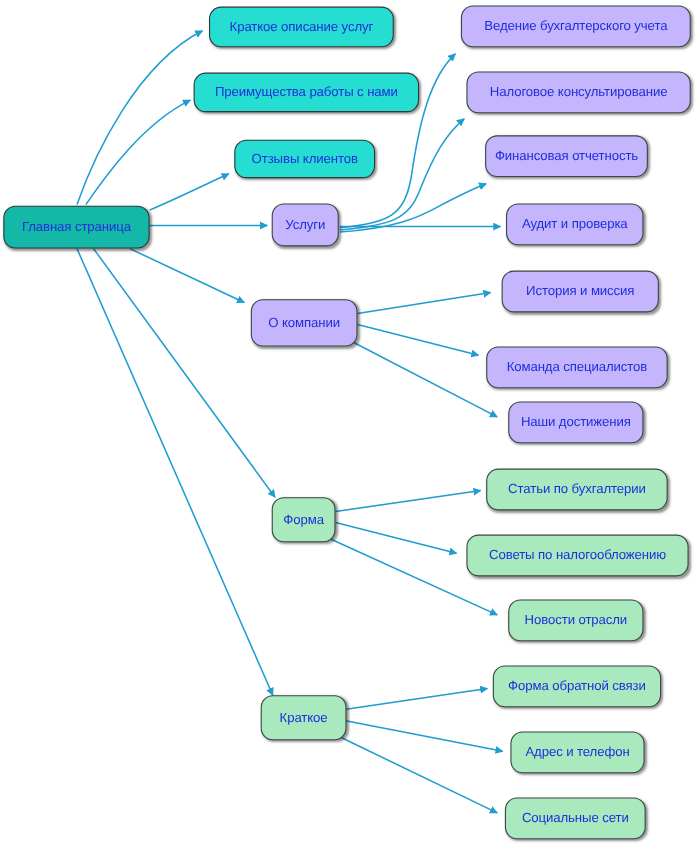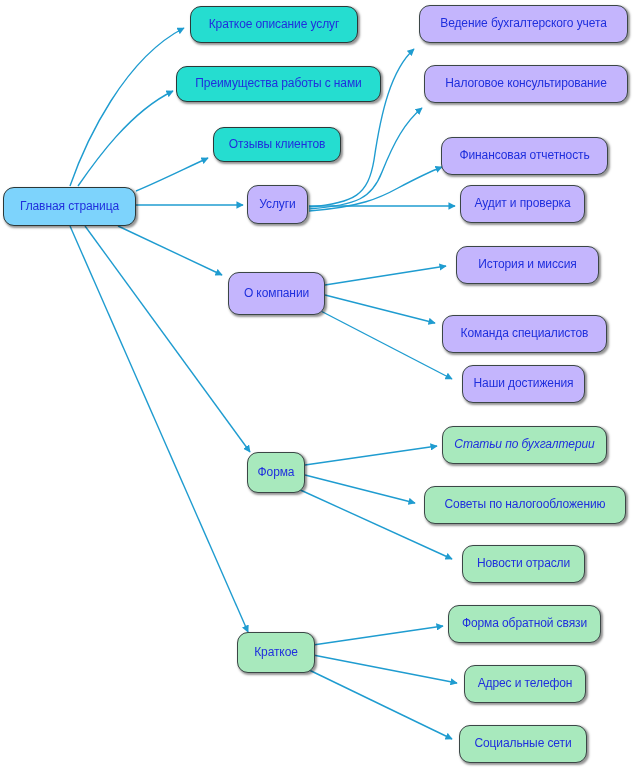--- a/index.html
+++ b/index.html
@@ -34,21 +34,21 @@
     border: 1.4px solid #3f4a4a;
     border-radius: 11px;
     color: #1f2fdd;
     font-size: 12px;
     line-height: 1.1;
     letter-spacing: -0.1px;
     white-space: nowrap;
     box-shadow: 1.5px 1.5px 2.2px rgba(0,0,0,0.42);
     z-index: 2;
   }
-  .node-root     { background: #7dd3fc; border-color: #2c3838; align-items: center; }
+  .node-root     { background: #14b8a6; border-color: #2c3838; align-items: center; }
   .node-cyan     { background: #25ddd0; border-color: #2c3838; }
   .node-blue     { background: #c4b5fd; border-color: #3b4646; }
   .node-green    { background: #a8e9bd; border-color: #3b4646; }
 </style>
 </head>
 <body>
 
 <div id="diagram-canvas">
 
   <svg id="edge-layer" viewBox="0 0 633 768" width="633" height="768" xmlns="http://www.w3.org/2000/svg">
@@ -122,21 +122,21 @@
   </div>
 
   <div class="node node-blue" style="left:419px; top:5px; width:209px; height:38px;">
     <span>Ведение бухгалтерского учета</span>
   </div>
 
   <div class="node node-blue" style="left:424px; top:65px; width:204px; height:38px;">
     <span>Налоговое консультирование</span>
   </div>
 
-  <div class="node node-blue" style="left:441px; top:137px; width:167px; height:38px;">
+  <div class="node node-blue" style="left:441px; top:123px; width:148px; height:38px;">
     <span>Финансовая отчетность</span>
   </div>
 
   <div class="node node-blue" style="left:460px; top:185px; width:125px; height:38px;">
     <span>Аудит и проверка</span>
   </div>
 
   <div class="node node-blue" style="left:228px; top:272px; width:97px; height:43px;">
     <span>О компании</span>
   </div>
@@ -150,21 +150,21 @@
   </div>
 
   <div class="node node-blue" style="left:462px; top:365px; width:123px; height:38px;">
     <span>Наши достижения</span>
   </div>
 
   <div class="node node-green" style="left:247px; top:452px; width:58px; height:41px;">
     <span>Форма</span>
   </div>
 
-  <div class="node node-green" style="left:442px; top:426px; width:165px; height:38px;font-style:italic;">
+  <div class="node node-green" style="left:442px; top:426px; width:165px; height:38px;">
     <span>Статьи по бухгалтерии</span>
   </div>
 
   <div class="node node-green" style="left:424px; top:486px; width:202px; height:38px;">
     <span>Советы по налогообложению</span>
   </div>
 
   <div class="node node-green" style="left:462px; top:545px; width:123px; height:38px;">
     <span>Новости отрасли</span>
   </div>

